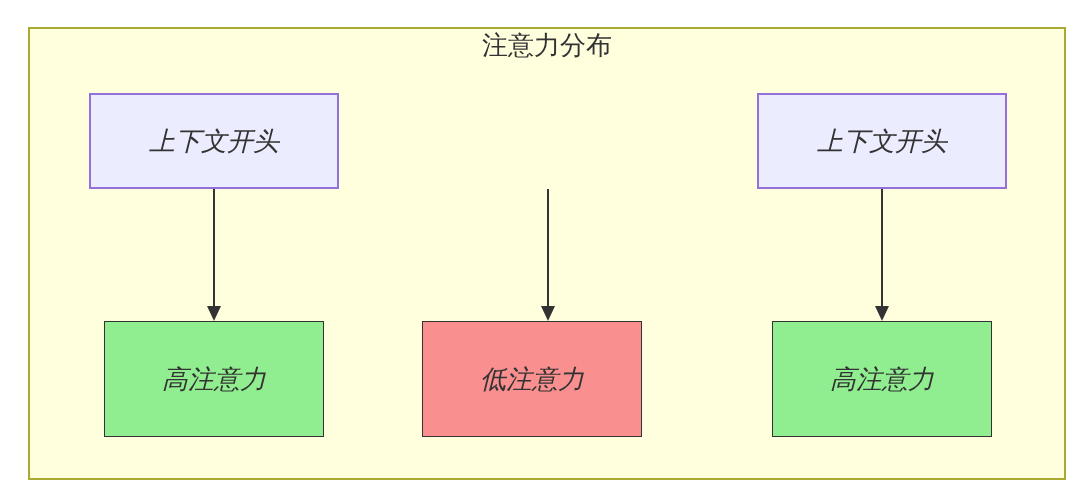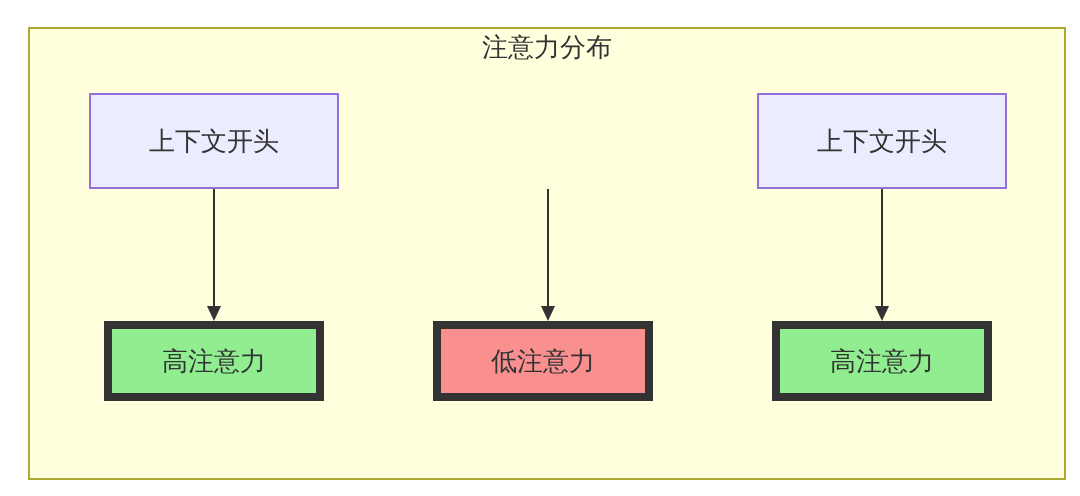--- a/index.html
+++ b/index.html
@@ -17,40 +17,42 @@
     background: #FFFFDE;
   }
   .title {
     position: absolute;
     top: 2px; left: 0;
     width: 100%;
     text-align: center;
     font-size: 26px;
     line-height: 32px;
     color: #333333;
+    font-family: Liberation Mono, monospace;
   }
   .node {
     position: absolute;
     display: flex;
     align-items: center;
     justify-content: center;
     font-size: 26px;
     color: #333333;
     text-align: center;
+    font-style: italic;
   }
   .source-node {
     top: 64px;
     width: 250px; height: 96px;
     background: #ECECFF;
     border: 2px solid #9370DB;
   }
   .result-node {
     top: 292px;
-    width: 220px; height: 80px;
-    border: 8px solid #14532d;
+    width: 220px; height: 116px;
+    border: 1px solid #14532d;
     background: #90EE90;
   }
   .arrow {
     position: absolute;
     top: 160px;
     width: 14px; height: 132px;
   }
   .arrow-line {
     position: absolute;
     left: 6px; top: 0;
@@ -60,21 +62,21 @@
   .arrow-head {
     position: absolute;
     left: 0; bottom: 0;
     width: 0; height: 0;
     border-left: 7px solid transparent;
     border-right: 7px solid transparent;
     border-top: 15px solid #333333;
   }
   
   .src-0 { left: 59px; }   .src-1 { left: 393px; }  .src-2 { left: 727px; }
-  .res-0 { left: 74px; }   .res-1 { left: 403px; }  .res-2 { left: 742px; }
+  .res-0 { left: 74px; }   .res-1 { left: 392px; }  .res-2 { left: 742px; }
   .arr-0 { left: 177px; }  .arr-1 { left: 511px; }  .arr-2 { left: 845px; }
 </style>
 </head>
 <body>
 
 <div class="canvas" style="background-color: rgb(255, 255, 222); border-color: rgb(170, 170, 51);">
 
   <div class="title" style="color: rgb(51, 51, 51);">注意力分布</div>
 
   <div class="node source-node src-0" style="background-color: rgb(236, 236, 255); border-color: rgb(147, 112, 219);">

